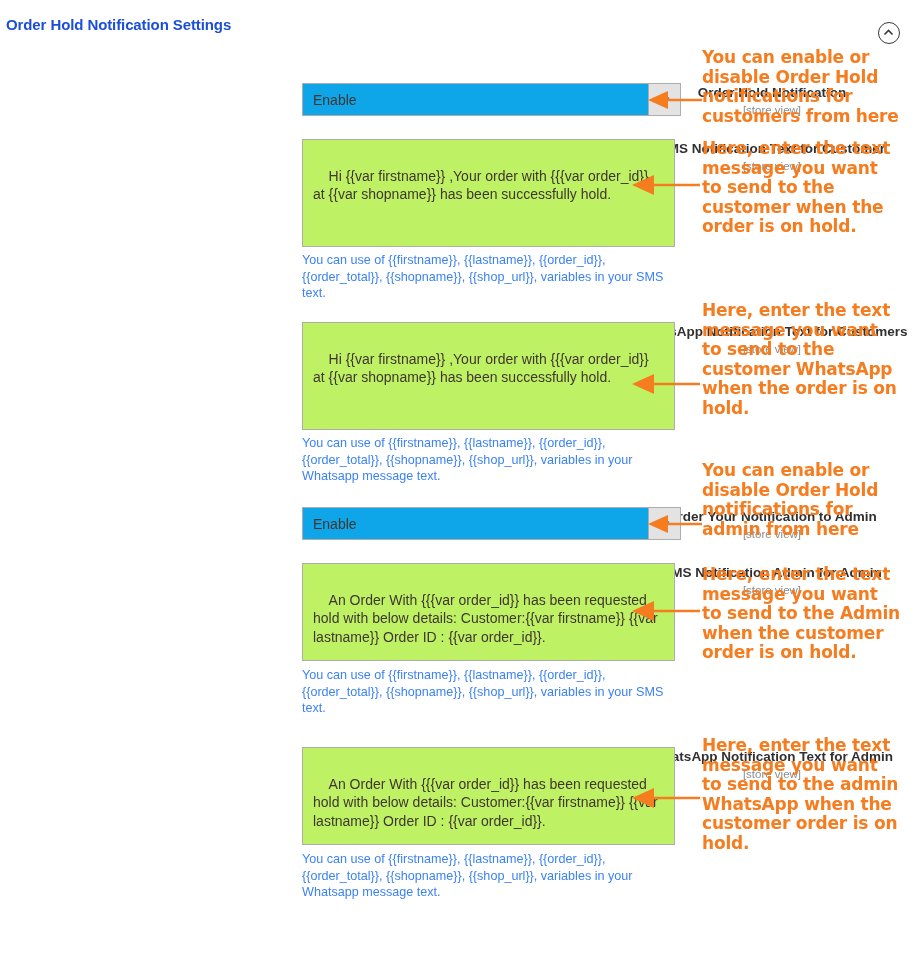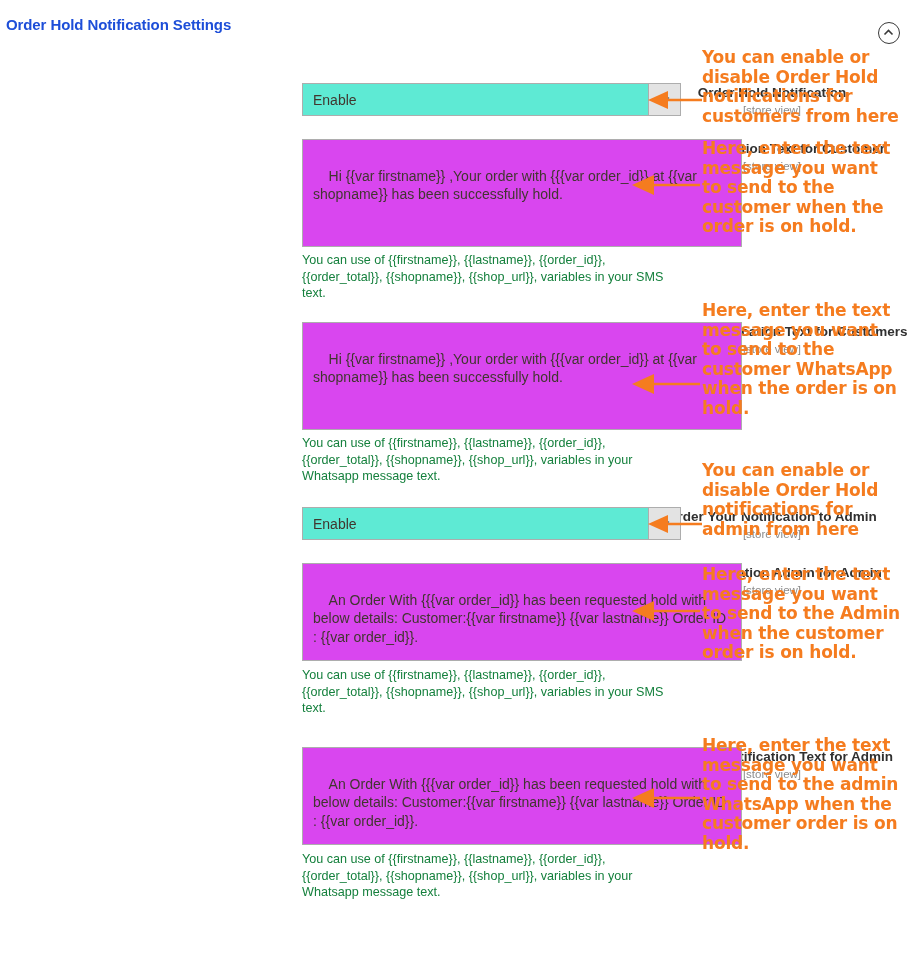--- a/index.html
+++ b/index.html
@@ -73,21 +73,21 @@
   }
 
   
   .select-wrap {
     position: absolute;
     left: 302px;
     width: 379px;
     height: 33px;
     box-sizing: border-box;
     border: 1px solid #adadad;
-    background: #5eead4;
+    background: #0ea5e9;
     display: flex;
     align-items: stretch;
     cursor: pointer;
   }
   .select-value {
     flex: 1 1 auto;
     display: flex;
     align-items: center;
     padding-left: 10px;
     font-size: 14px;
@@ -101,24 +101,24 @@
     display: flex;
     align-items: center;
     justify-content: center;
   }
   .select-arrow svg { display: block; }
 
   
   .textarea-box {
     position: absolute;
     left: 302px;
-    width: 440px;
+    width: 373px;
     box-sizing: border-box;
     border: 1px solid #adadad;
-    background: #d946ef;
+    background: #bef264;
     padding: 8px 10px 0 10px;
     font-size: 14px;
     line-height: 18.5px;
     color: #41362f;
     white-space: pre-wrap;
     overflow: hidden;
     cursor: text;
   }
   .resize-handle {
     position: absolute;
@@ -129,21 +129,21 @@
     pointer-events: none;
   }
 
   
   .field-note {
     position: absolute;
     left: 302px;
     width: 372px;
     font-size: 12.6px;
     line-height: 16.5px;
-    color: #15803d;
+    color: #3b82f6;
   }
 
   
   .annotation {
     position: absolute;
     color: #f57c1f;
     font-family: "DejaVu Sans", sans-serif;
     font-weight: bold;
     font-size: 17px;
     line-height: 19.5px;

